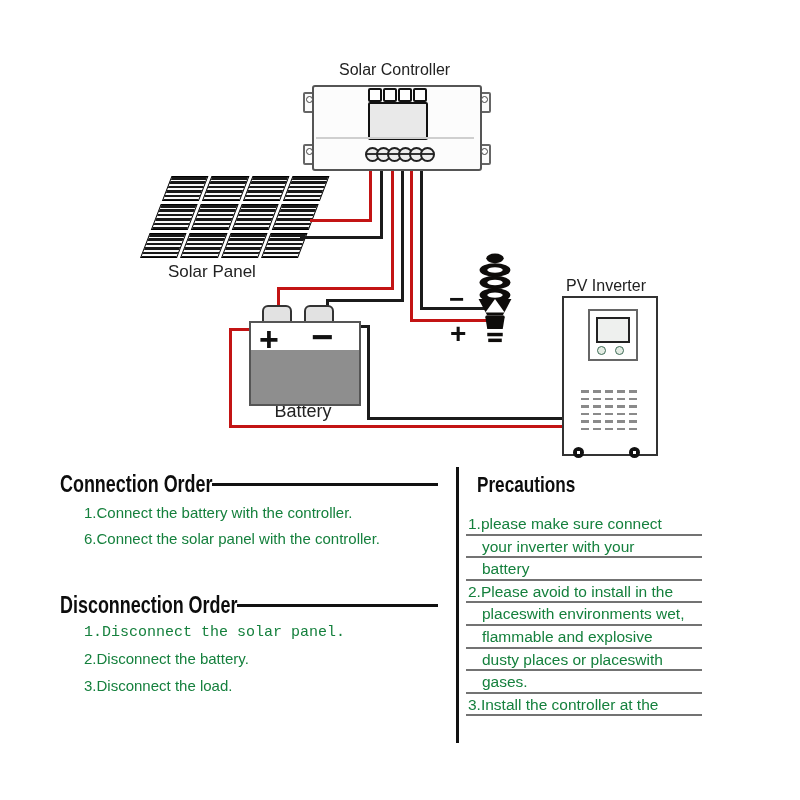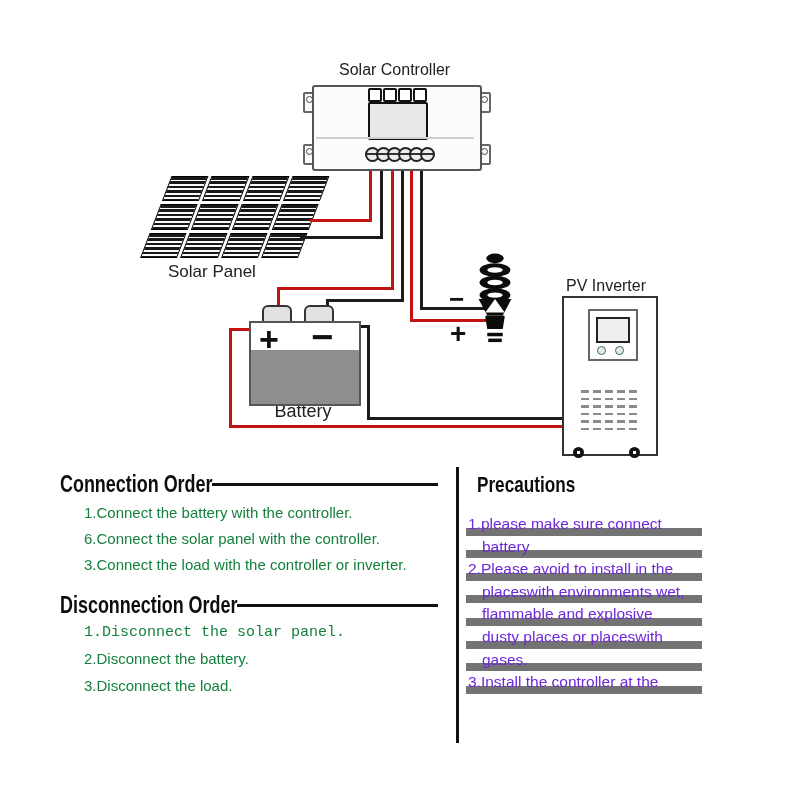--- a/index.html
+++ b/index.html
@@ -42,22 +42,22 @@
      background-image:repeating-linear-gradient(90deg,transparent 0 8px,#fff 8px 12px),
                       repeating-linear-gradient(180deg,#8a8a8a 0 2.5px,transparent 2.5px 7.5px);}
   .foot{position:absolute;width:11px;height:11px;border-radius:50%;
         background:radial-gradient(circle at 50% 50%,#fff 0 1.5px,#111 1.6px);z-index:3;}
   
   .hd{position:absolute;font-weight:bold;font-size:23px;color:#0d0d0d;white-space:nowrap;
       transform:scaleX(0.78);transform-origin:0 50%;}
   .rule{position:absolute;height:2.5px;background:#111;}
   .itm{position:absolute;font-size:15px;color:#15803d;white-space:nowrap;}
   .pcol{position:absolute;left:466px;top:513px;width:236px;}
-  .prow{height:22.6px;border-bottom:8px solid #737373;font-size:15.5px;line-height:21px;
-        white-space:nowrap;padding-left:16px;box-sizing:border-box;color:#6d28d9;}
+  .prow{height:22.6px;border-bottom:2px solid #737373;font-size:15.5px;line-height:21px;
+        white-space:nowrap;padding-left:16px;box-sizing:border-box;color:#15803d;}
   .prow.num{padding-left:2px;}
   .vdiv{position:absolute;left:456px;top:467px;width:3px;height:276px;background:#111;}
   svg{display:block;}
 </style>
 </head>
 <body>
 
 <div class="canvas">
 
   <div class="lbl" style="left:339px;top:61px;font-size:16px;">Solar Controller</div>
@@ -165,32 +165,32 @@
     </div>
     <div class="inv-vents"></div>
   </div>
   <div class="foot" style="left:573px;top:447px;"></div>
   <div class="foot" style="left:629px;top:447px;"></div>
 
   <div class="hd" style="left:60px;top:471px;">Connection Order</div>
   <div class="rule" style="left:212px;top:483px;width:226px;"></div>
   <div class="itm" style="left:84px;top:504px;">1.Connect the battery with the controller.</div>
   <div class="itm" style="left:84px;top:530px;">6.Connect the solar panel with the controller.</div>
-  <div class="itm" style="left:84px;top:556px;">3.Connect the load with the controller or inverter.</div>
 
   <div class="hd" style="left:60px;top:592px;">Disconnection Order</div>
   <div class="rule" style="left:237px;top:604px;width:201px;"></div>
   <div class="itm" style="left:84px;top:624px;font-family:Liberation Mono, monospace;">1.Disconnect the solar panel.</div>
   <div class="itm" style="left:84px;top:650px;">2.Disconnect the battery.</div>
   <div class="itm" style="left:84px;top:677px;">3.Disconnect the load.</div>
 
   <div class="vdiv"></div>
   <div class="hd" style="left:477px;top:472px;font-size:22px;">Precautions</div>
   <div class="pcol">
     <div class="prow num">1.please make sure connect</div>
+    <div class="prow">your inverter with your</div>
     <div class="prow">battery</div>
     <div class="prow num">2.Please avoid to install in the</div>
     <div class="prow">placeswith environments wet,</div>
     <div class="prow">flammable and explosive</div>
     <div class="prow">dusty places or placeswith</div>
     <div class="prow">gases.</div>
     <div class="prow num">3.Install the controller at the</div>
   </div>
 
 </div>

